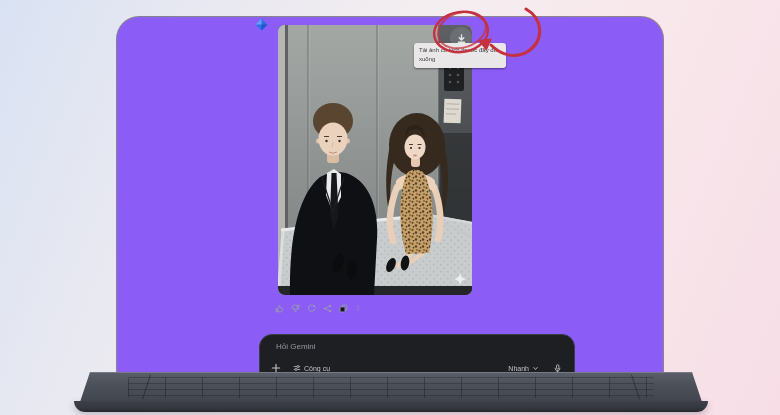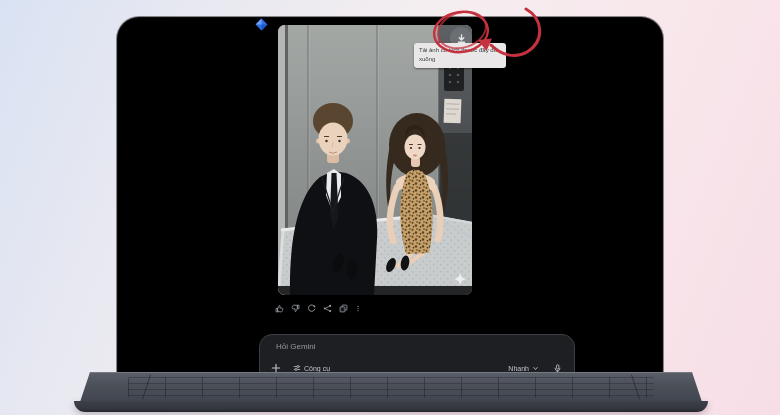--- a/index.html
+++ b/index.html
@@ -7,21 +7,21 @@
   body{
     font-family:"Liberation Sans", sans-serif;
     background:linear-gradient(112deg,#d9e2f3 0%,#e7e8f1 20%,#f4eef0 45%,#f8e8ec 68%,#f7dee6 100%);
     position:relative;
   }
   .stage{ position:absolute; inset:0; }
 
   
   .screen{
     position:absolute; left:117px; top:17px; width:546px; height:356px;
-    background:#000000; border-radius:22px 22px 0 0;
+    background:#8b5cf6; border-radius:22px 22px 0 0;
     box-shadow:inset 0 0 0 1px rgba(255,255,255,.04), 0 0 0 1px rgba(10,10,12,.45);
     z-index:1; overflow:hidden;
   }
   .deck{
     position:absolute; left:80px; top:372px; width:622px; height:30px;
     background:linear-gradient(180deg,#5b5f69 0%,#4b4f58 45%,#424650 100%);
     clip-path:polygon(10px 0, 612px 0, 622px 30px, 0 30px);
     z-index:5;
   }
   .deck-top-edge{ position:absolute; left:8px; right:8px; top:0; height:1px; background:rgba(124,129,140,.8); }

